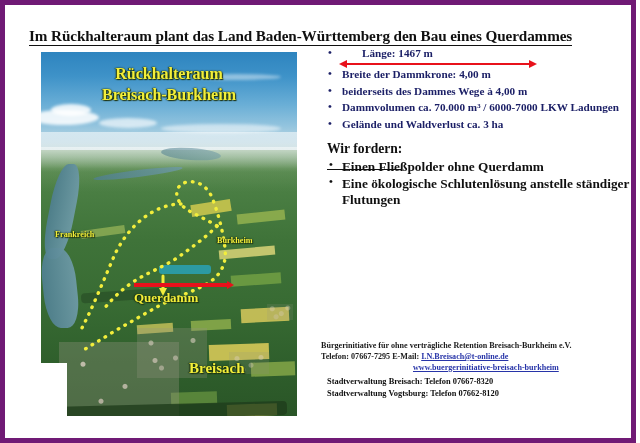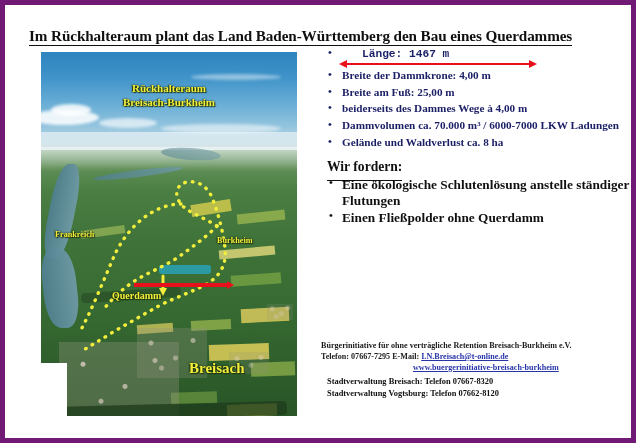--- a/index.html
+++ b/index.html
@@ -117,28 +117,28 @@
     color: #f3ef3a;
     font-family: "Liberation Serif", serif;
     font-weight: bold;
     text-shadow: 0 0 2px #1d3311, 1px 1px 1px #1d3311, -1px 0 1px #1d3311;
     white-space: nowrap;
     z-index: 5;
   }
   #photo-title {
     left: 50%;
     transform: translateX(-50%);
-    top: 29px;
-    font-size: 11px;
+    top: 12px;
+    font-size: 16px;
     line-height: 1.3;
     text-align: center;
   }
   #lbl-frankreich { left: 14px;  top: 178px; font-size: 8.2px; }
   #lbl-burkheim  { left: 176px; top: 184px; font-size: 8.2px; }
-  #lbl-querdamm  { left: 71px;  top: 238px; font-size: 10px; }
+  #lbl-querdamm  { left: 93px;  top: 238px; font-size: 13px; }
   #lbl-breisach  { left: 148px; top: 308px; font-size: 15px; }
 
   
   #outline { position: absolute; inset: 0; z-index: 4; }
 
   
   #damm-line {
     position: absolute;
     left: 93px;
     top: 231px;
@@ -210,31 +210,30 @@
     top: 0px;
     width: 0; height: 0;
     border-top: 4.2px solid transparent;
     border-bottom: 4.2px solid transparent;
   }
   #arrow-wrap .head-l { left: 0;  border-right: 8px solid #e8111b; }
   #arrow-wrap .head-r { right: 0; border-left: 8px solid #e8111b; }
   #laenge-text {
     display: inline-block;
     margin-left: 20px;
-    font-family: Liberation Mono, monospace;
   }
 
   #wir-fordern {
     margin: 9px 0 2px 2px;
     color: #101010;
     font-family: "Liberation Serif", serif;
     font-weight: bold;
     font-size: 13.6px;
   }
-  #wir-fordern span { border-bottom: 1.4px solid #101010; padding-bottom: 6px; text-align: center; }
+  #wir-fordern span { border-bottom: 1.4px solid #101010; padding-bottom: 13px; text-align: center; }
 
   ul.bl2 {
     list-style: none;
     margin: 2px 0 0 0;
     padding: 0;
   }
   ul.bl2 > li {
     position: relative;
     color: #101010;
     font-family: "Liberation Serif", serif;
@@ -367,31 +366,30 @@
       <li class="big indent" id="row-laenge">
         <span id="laenge-text">Länge: 1467 m</span>
         <span id="arrow-wrap">
           <span class="head-l"></span>
           <span class="shaft"></span>
           <span class="head-r"></span>
         </span>
       </li>
 
       <li class="big indent">Breite der Dammkrone: 4,00 m</li>
-      <li class="big indent">Breite am Fuß: 25,00 m</li>
       <li>beiderseits des Dammes Wege à 4,00 m</li>
       <li>Dammvolumen ca. 70.000 m³  / 6000-7000 LKW Ladungen</li>
-      <li>Gelände und Waldverlust ca. 8 ha</li>
+      <li>Gelände und Waldverlust ca. 3 ha</li>
     </ul>
 
     <div id="wir-fordern"><span>Wir fordern:</span></div>
 
     <ul class="bl2">
+      <li>Einen Fließpolder ohne Querdamm</li>
       <li>Eine ökologische Schlutenlösung anstelle ständiger Flutungen</li>
-      <li>Einen Fließpolder ohne Querdamm</li>
     </ul>
   </div>
 
   <div id="footer1">
     <div>Bürgerinitiative für ohne verträgliche Retention Breisach-Burkheim e.V.</div>
     <div id="mailline"><span>Telefon: 07667-7295  E-Mail:</span> <span class="link">I.N.Breisach@t-online.de</span></div>
     <div id="webline"><span class="link">www.buergerinitiative-breisach-burkheim</span></div>
   </div>
 
   <div id="footer2">

